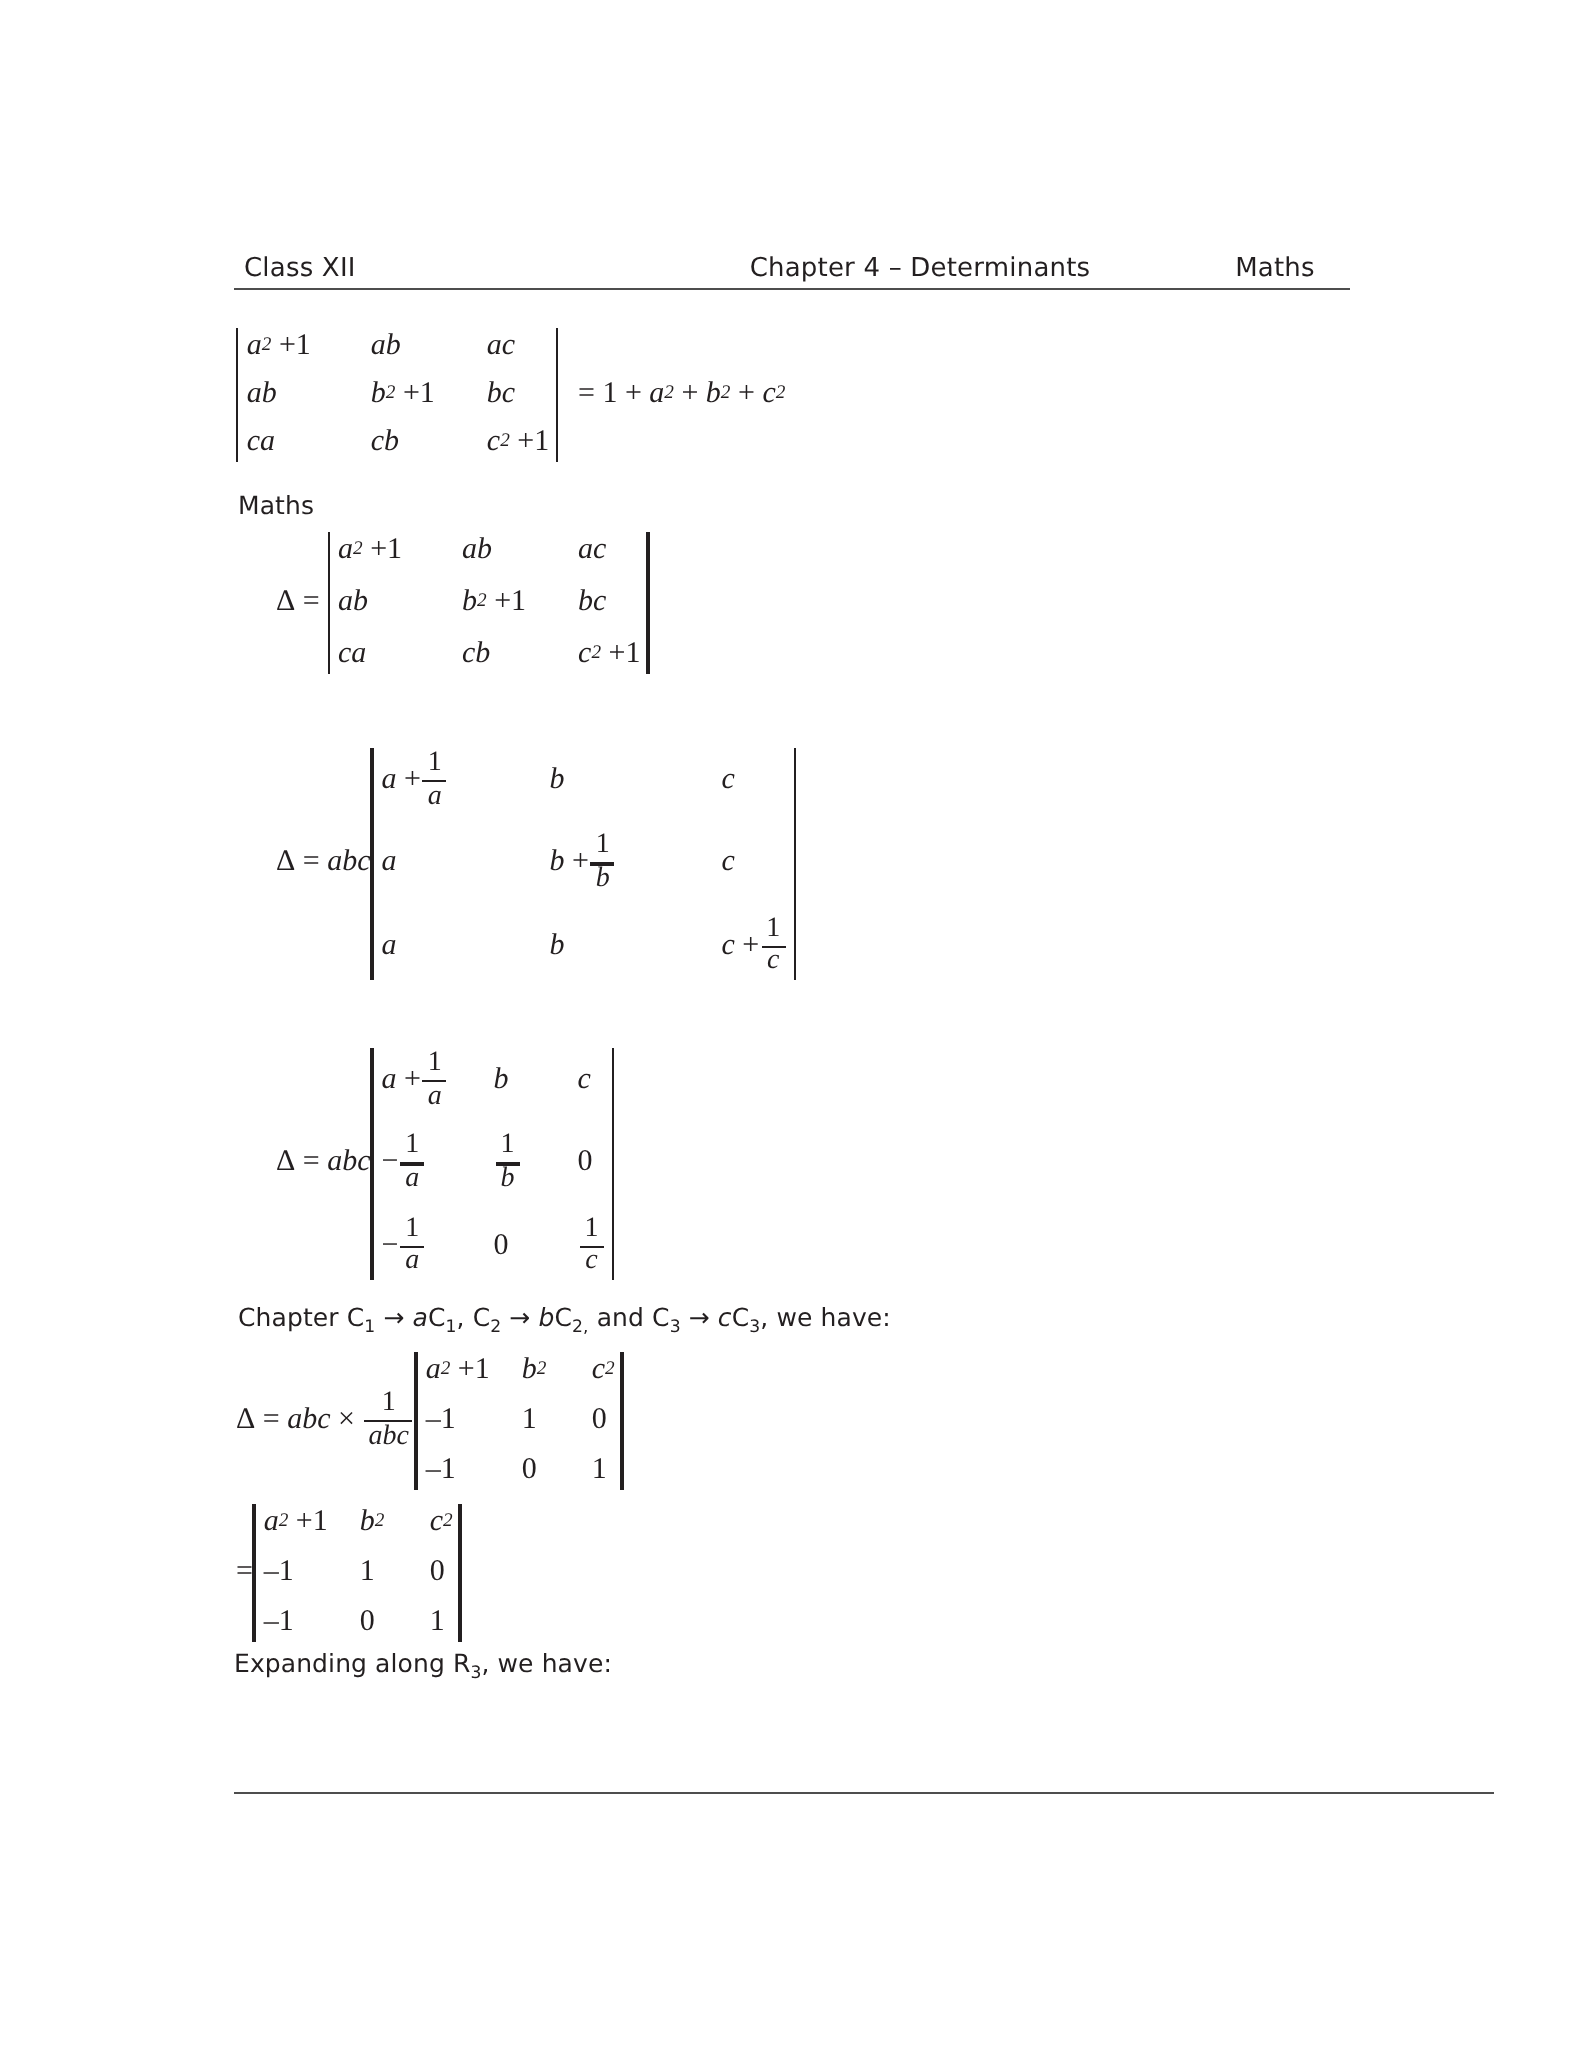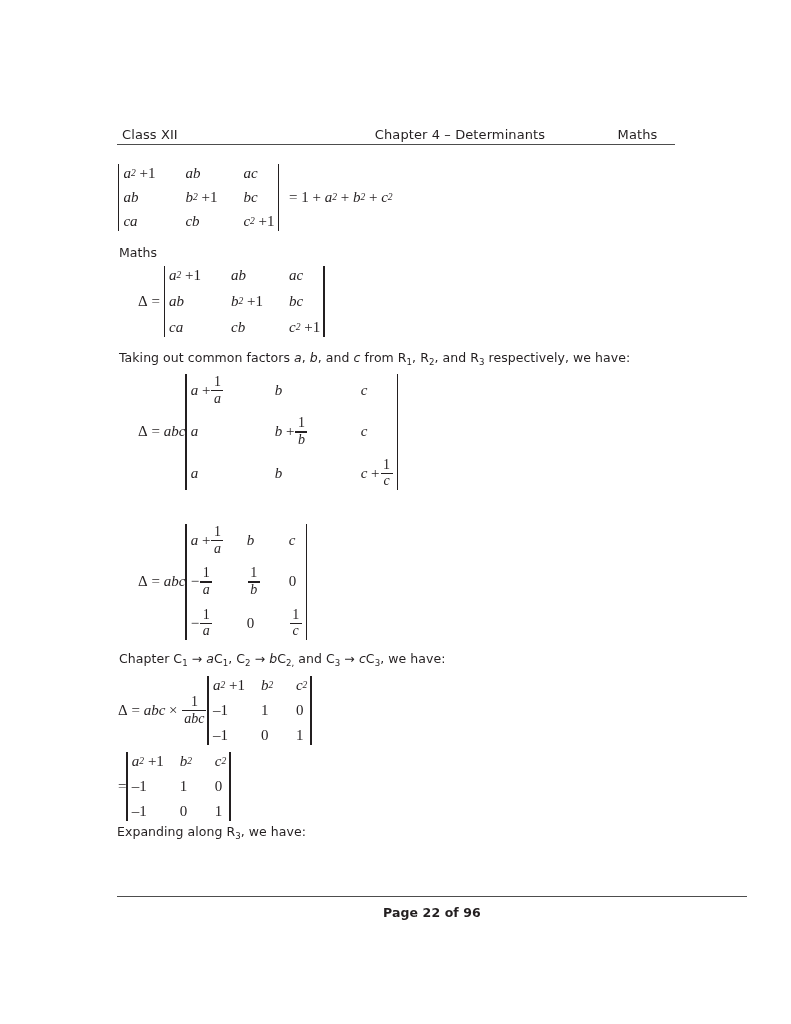--- a/index.html
+++ b/index.html
@@ -285,23 +285,20 @@
               <i class="mi">c</i>
               <span class="sup">2</span>
               <span class="mn">&nbsp;+1</span>
             </span>
         </span>
         <span class="bar"></span>
       </span>
     </span>
   </div>
 
-  <div class="para" style="left:119px; top:349px;">
-    <span>Taking out common factors </span><i>a</i><span>, </span><i>b</i><span>, and </span><i>c</i><span> from R</span><sub>1</sub><span>, R</span><sub>2</sub><span>, and R</span><sub>3</sub><span> respectively, we have:</span>
-  </div>
 
   <div class="math" style="left:138px; top:374px;">
     <span class="mrow">
       <span class="lead">
         <span class="mn">Δ</span>
           <span class="mn">&nbsp;</span>
           <span class="mn">=</span>
           <span class="mn">&nbsp;</span>
           <i class="mi">abc</i>
       </span>
@@ -541,15 +538,14 @@
         <span class="bar"></span>
       </span>
     </span>
   </div>
 
   <div class="para" style="left:117px; top:823px;">
     <span>Expanding along R</span><sub>3</sub><span>, we have:</span>
   </div>
 
   <div class="footer-rule"></div>
-  <div class="footer-text">Page 22 of 96</div>
 
 </div>
 
 </body></html>

